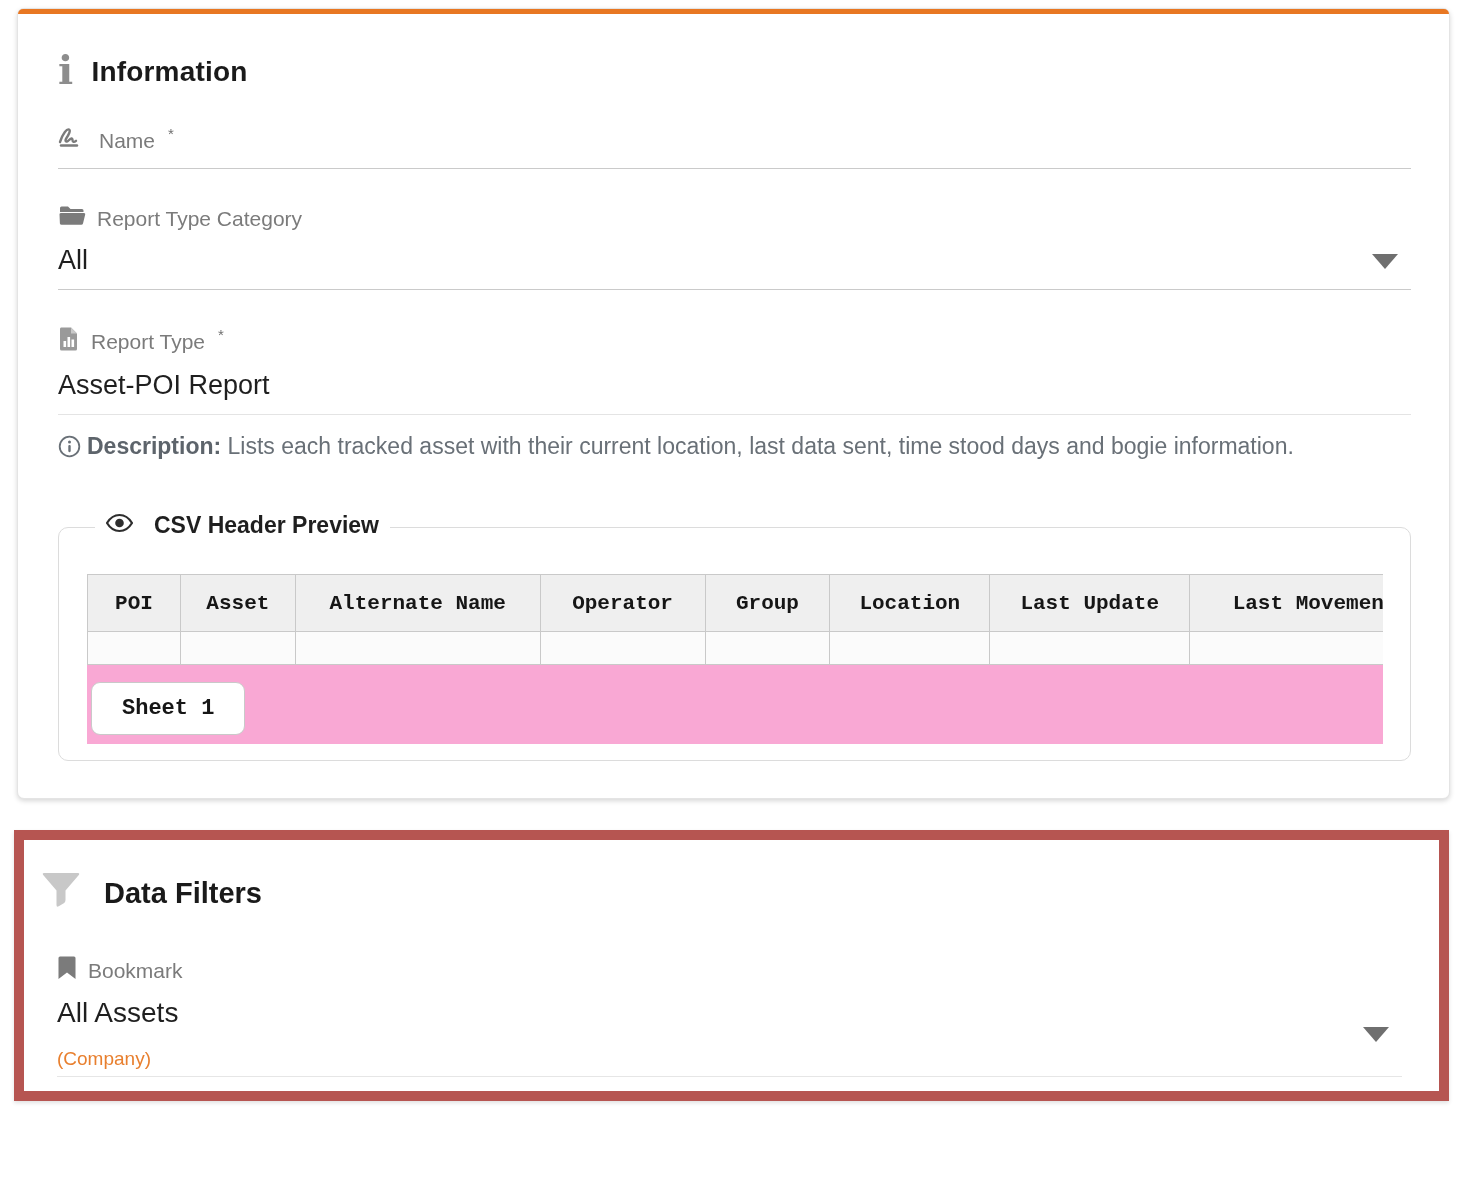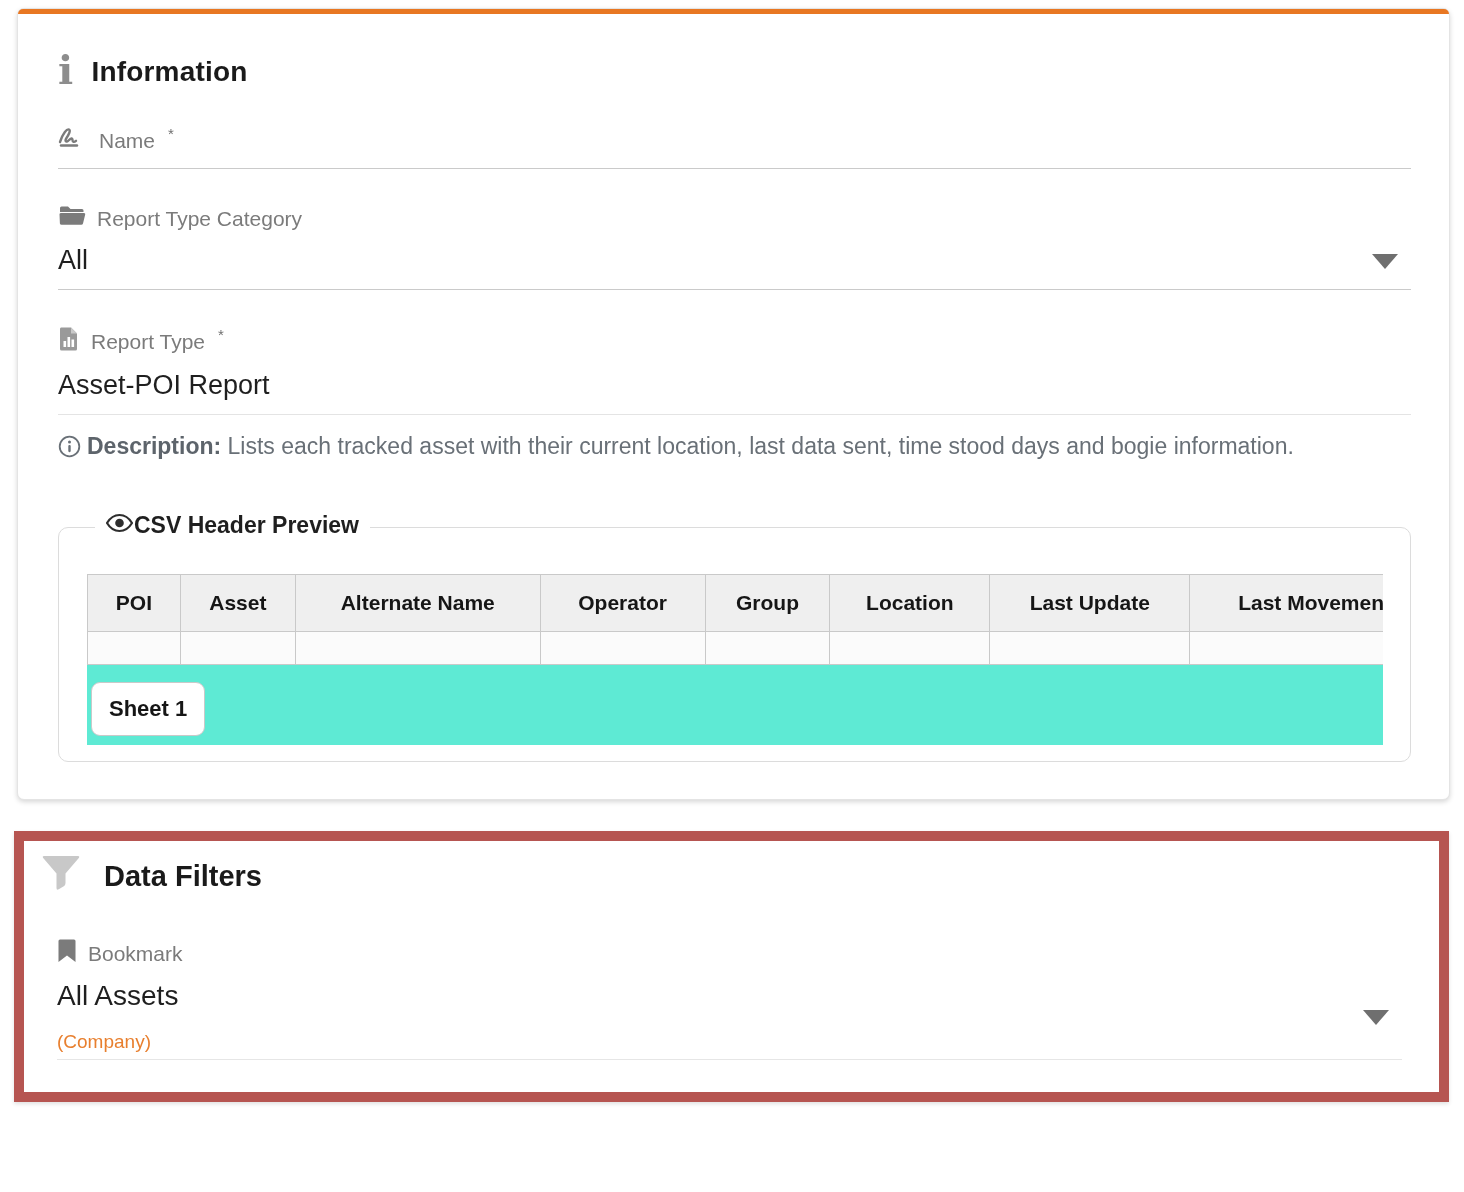--- a/index.html
+++ b/index.html
@@ -74,28 +74,29 @@
   
   .csv-fieldset {
     position: relative;
     margin-top: 60px;
     border: 1px solid #dcdcdc;
     border-radius: 10px;
     padding: 46px 27px 16px 28px;
   }
   .csv-legend {
     position: absolute; top: -16px; left: 36px;
-    display: flex; align-items: center; gap: 1px;
+    display: flex; align-items: center; gap: 21px;
     background: #ffffff; padding: 0 11px;
     font-size: 23px; font-weight: bold; color: #1f1f1f;
   }
   .table-wrap {
-    background: #5eead4;
+    background: #f9a8d4;
     overflow: hidden;
     width: 100%;
+    font-family: Liberation Mono, monospace;
   }
   .csv-table {
     border-collapse: collapse;
     table-layout: fixed;
     min-width: 1353px;
     background: #fbfbfb;
   }
   .csv-table th, .csv-table td { border: 1px solid #c9c9c9; }
   .csv-table th {
     height: 57px; background: #efefef;
@@ -106,33 +107,33 @@
   .col-0 { width: 93px; }  .col-1 { width: 115px; } .col-2 { width: 245px; }
   .col-3 { width: 165px; } .col-4 { width: 125px; } .col-5 { width: 160px; }
   .col-6 { width: 200px; } .col-7 { width: 250px; }
 
   .sheet-bar { padding: 17px 0 9px 4px; }
   .sheet-tab {
     display: inline-block;
     background: #ffffff;
     border: 1px solid #c9c9c9;
     border-radius: 9px;
-    padding: 13px 17px;
+    padding: 13px 30px;
     font-size: 22px; font-weight: bold; color: #161616;
   }
 
   
   .filters-section {
     margin: 31px 0 0 14px;
     width: 1435px;
     height: 271px;
     border: 10px solid #B65551;
     background: #ffffff;
     box-shadow: 0 2px 4px rgba(0,0,0,0.12);
-    padding: 12px 27px 0 16px;
+    padding: 30px 27px 0 16px;
   }
   .filters-header {
     display: flex; align-items: center; gap: 22px;
     margin: 0;
     font-size: 29px; font-weight: bold; color: #1a1a1a;
   }
   .bookmark-field {
     position: relative;
     margin: 38px 10px 0 17px;
     padding-bottom: 6px;

